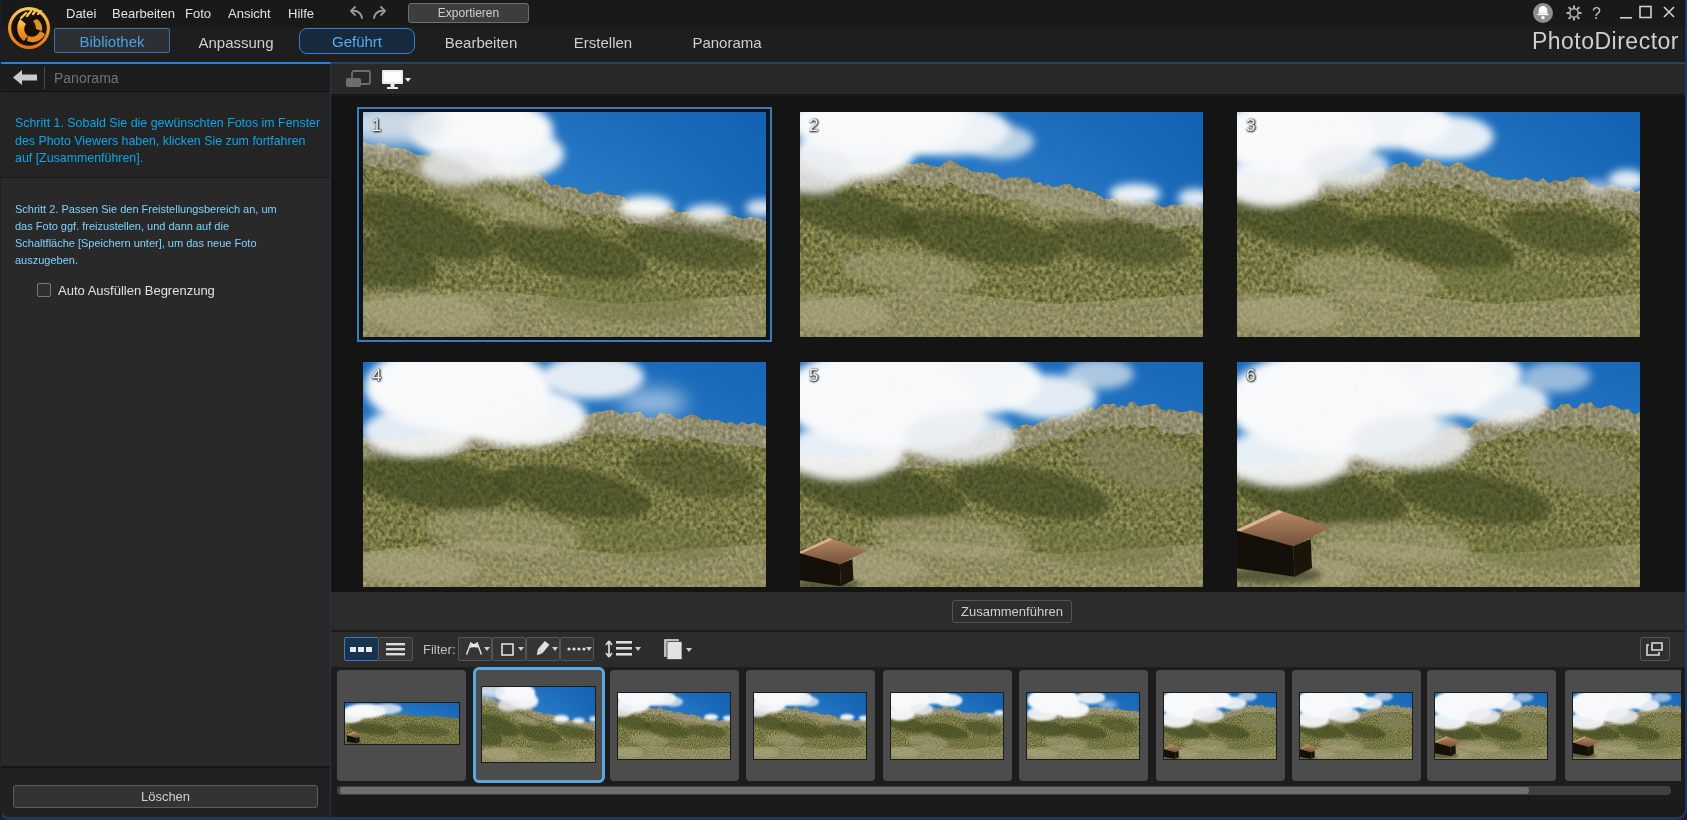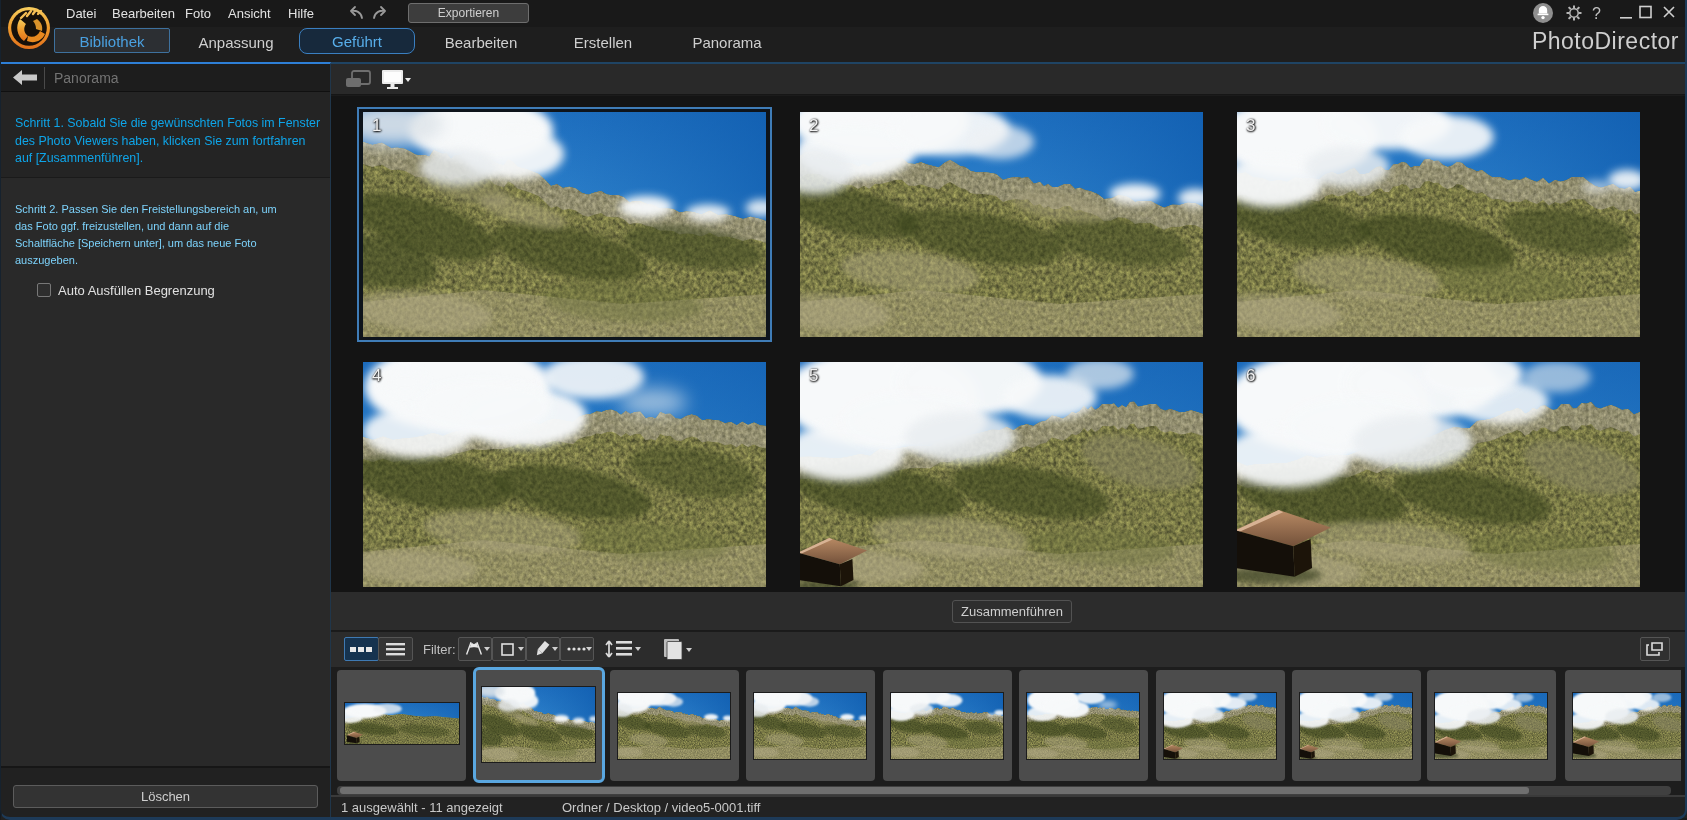--- a/index.html
+++ b/index.html
@@ -494,18 +494,14 @@
 <div class="cell" style="left:1234px">
           <div class="thumb">
             <svg width="112" height="66" viewBox="0 0 403 225" preserveAspectRatio="none" style="display:block">
               <use href="#p6"></use>
             </svg>
           </div>
         </div>
 <div class="abs" style="left:6px;top:119px;width:1334px;height:9px;background:#404040;border-radius:4px"></div>
 <div class="abs" style="left:9px;top:120px;width:1189px;height:7px;background:#6f6f6f;border-radius:3px"></div>
 </div>
-<div id="sbar">
-<div class="abs" style="left:10px;top:3px">1 ausgewählt - 11 angezeigt</div>
-<div class="abs" style="left:231px;top:3px">Ordner / Desktop / video5-0001.tiff</div>
-</div>
 </div>
 <div class="abs" style="left:0;top:0;width:1687px;height:820px;pointer-events:none;border-right:2px solid #1d3a58;border-bottom:3px solid #1d3a58;border-left:1px solid #16222e;border-radius:0 0 10px 10px"></div>
 </div>
 </body></html>

